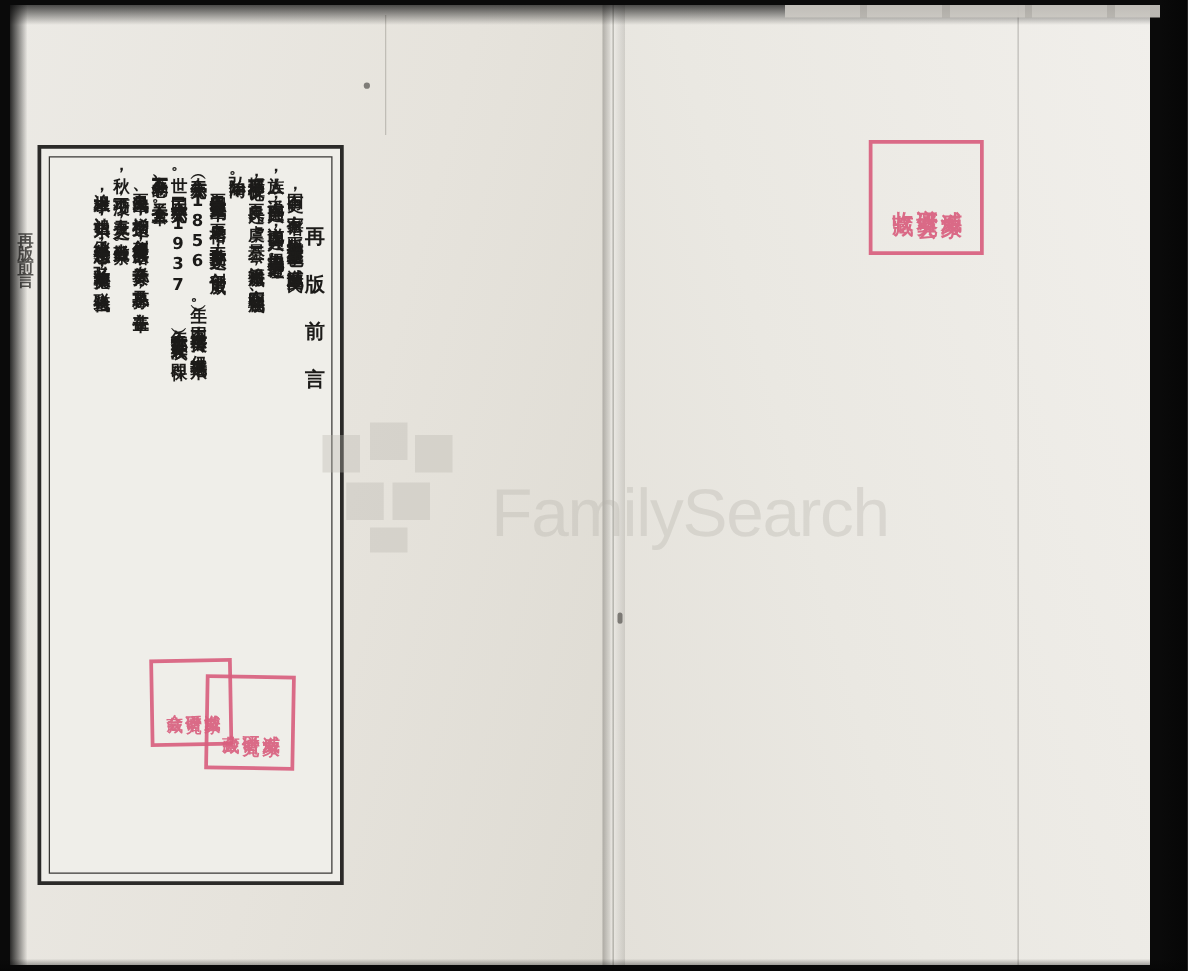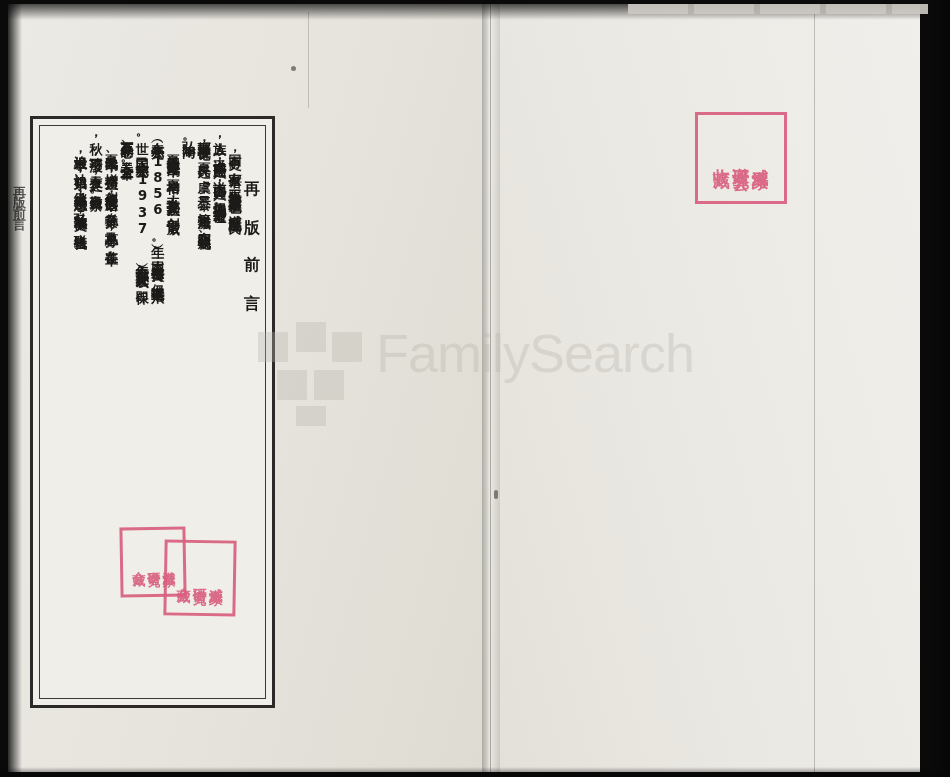--- a/index.html
+++ b/index.html
@@ -178,22 +178,22 @@
 
   
   .watermark {
     position: absolute;
     left: 250px;
     top: 318px;
     width: 520px;
     height: 120px;
     pointer-events: none;
     display: flex;
-    align-items: flex-start;
-    gap: 14px;
+    align-items: flex-end;
+    gap: 31px;
     opacity: 0.34;
   }
   .wm-mark {
     width: 104px; height: 104px;
     position: relative;
     flex: 0 0 auto;
   }
   .wm-mark span {
     position: absolute;
     background: #b9b6ae;

